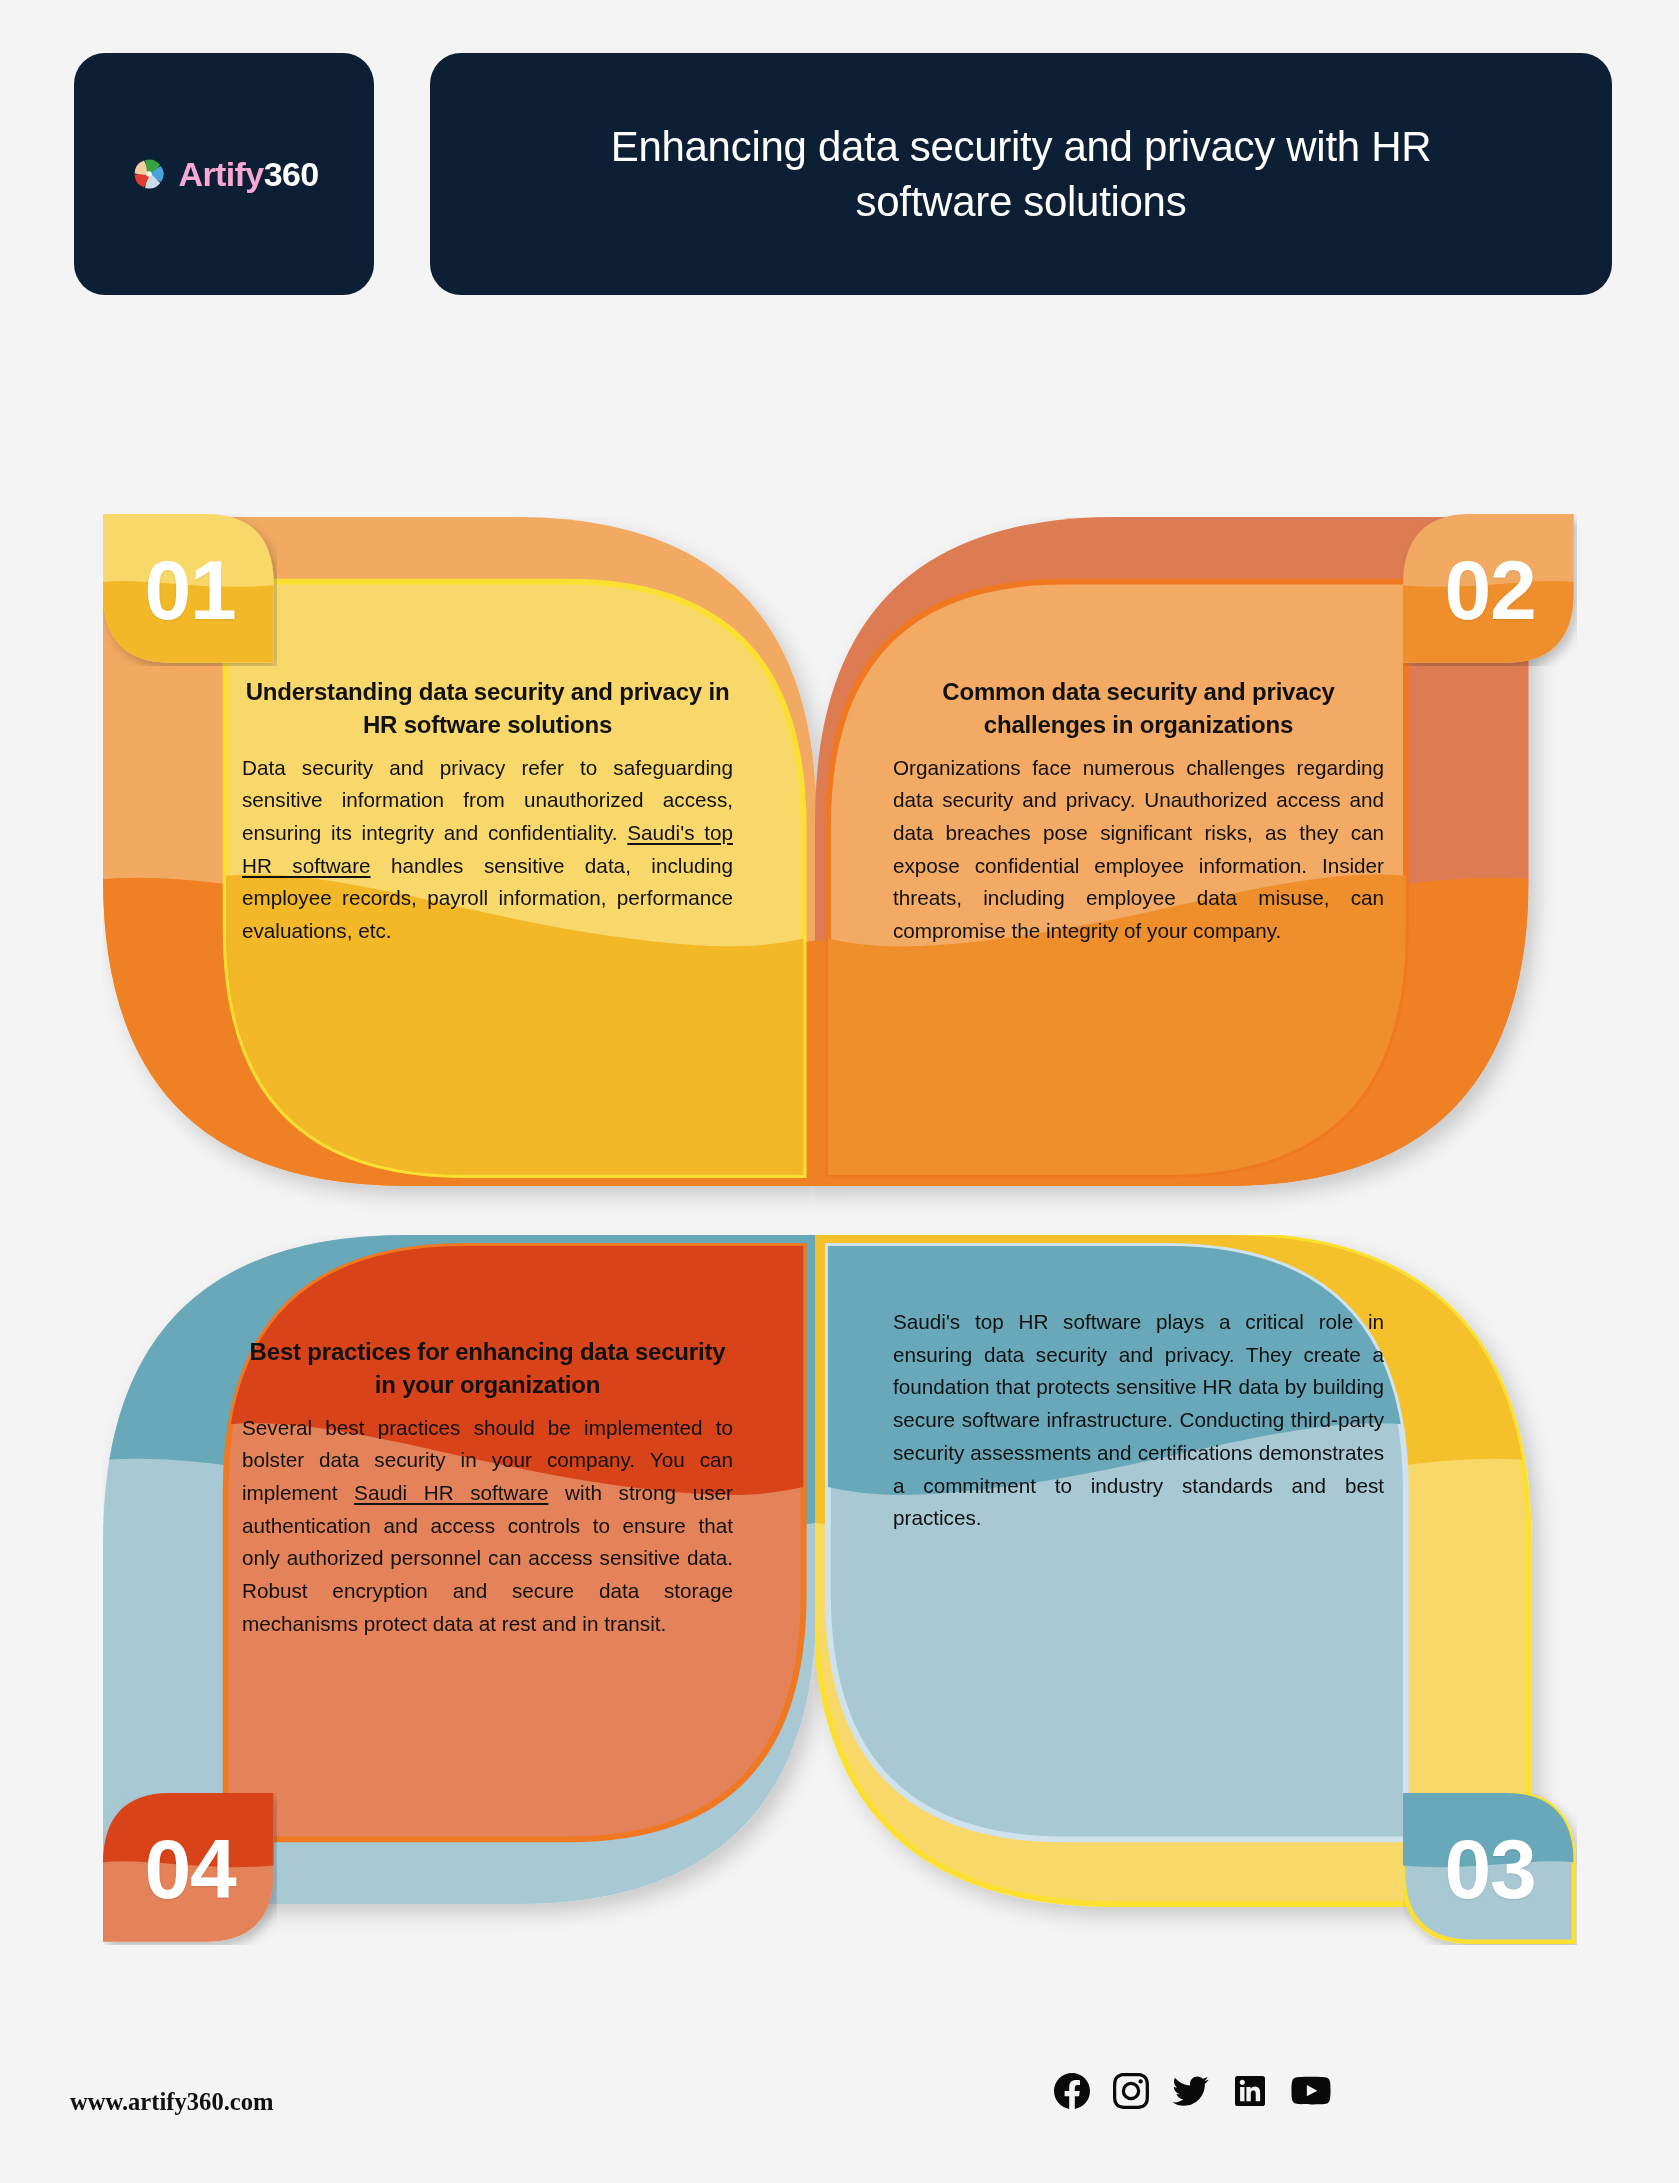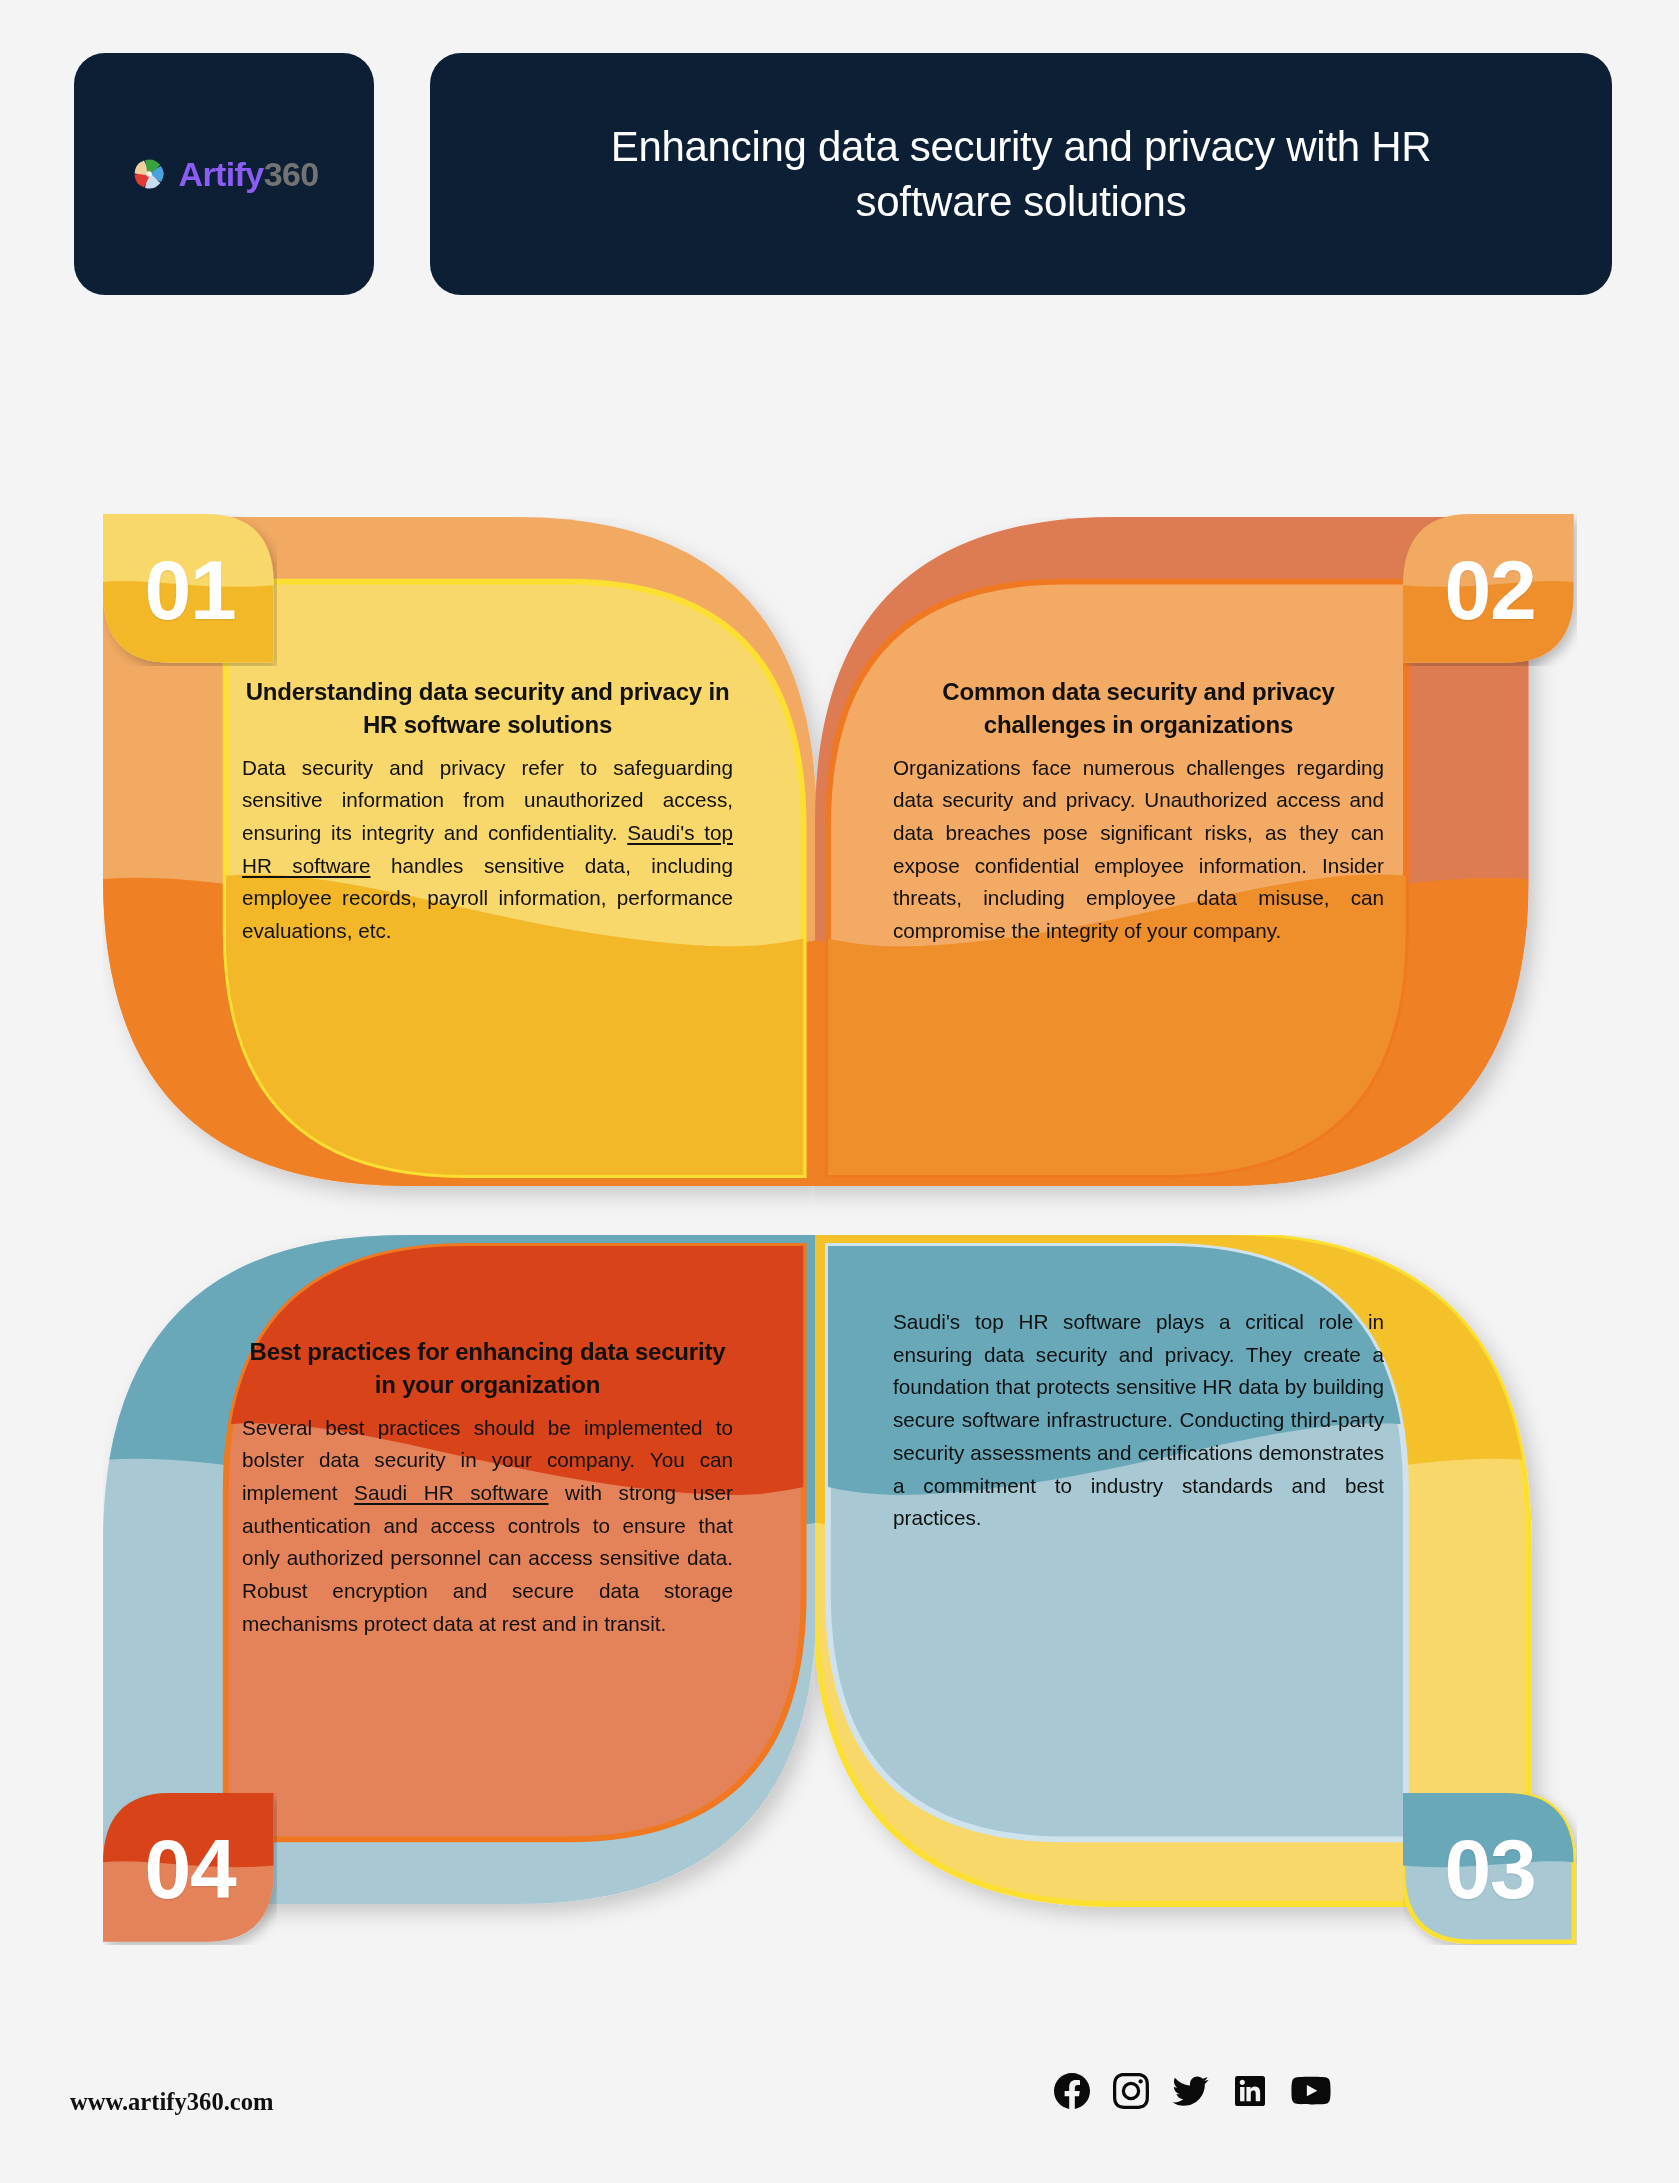--- a/index.html
+++ b/index.html
@@ -16,22 +16,22 @@
     position: absolute; left: 74px; top: 53px;
     width: 300px; height: 242px;
     background: #0d1f35; border-radius: 31px;
   }
   .logo-inner {
     position: absolute; left: 0; top: 0; width: 100%; height: 100%;
     display: flex; align-items: center; justify-content: center; gap: 9px;
   }
   .logo-mark { width: 40px; height: 40px; display: block; }
   .logo-text { font-size: 34px; font-weight: bold; letter-spacing: -0.6px; line-height: 1; }
-  .logo-text .blue { color: #8b5cf6; }
-  .logo-text .white { color: #737373; }
+  .logo-text .blue { color: #f9a8d4; }
+  .logo-text .white { color: #ffffff; }
 
   .title-card {
     position: absolute; left: 430px; top: 53px;
     width: 1182px; height: 242px;
     background: #0d1f35; border-radius: 31px;
     display: flex; align-items: center; justify-content: center;
   }
   .title-text {
     color: #ffffff; font-size: 42px; font-weight: normal;
     text-align: center; line-height: 1.32; max-width: 918px;

